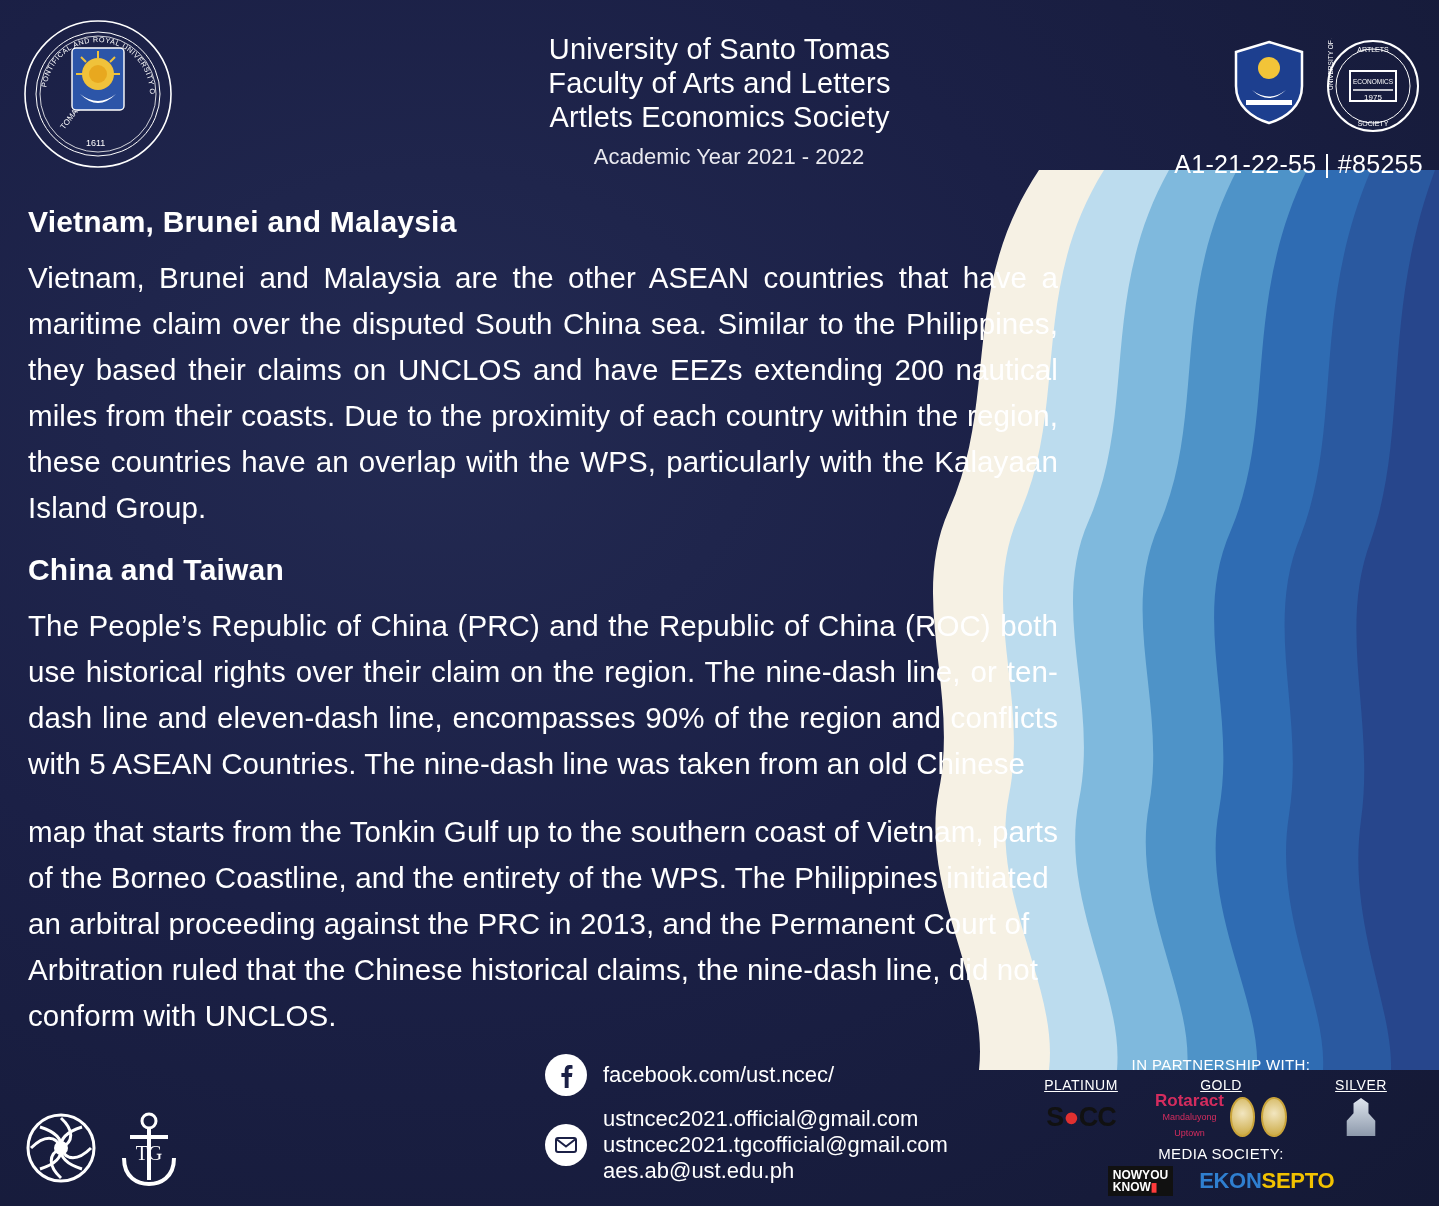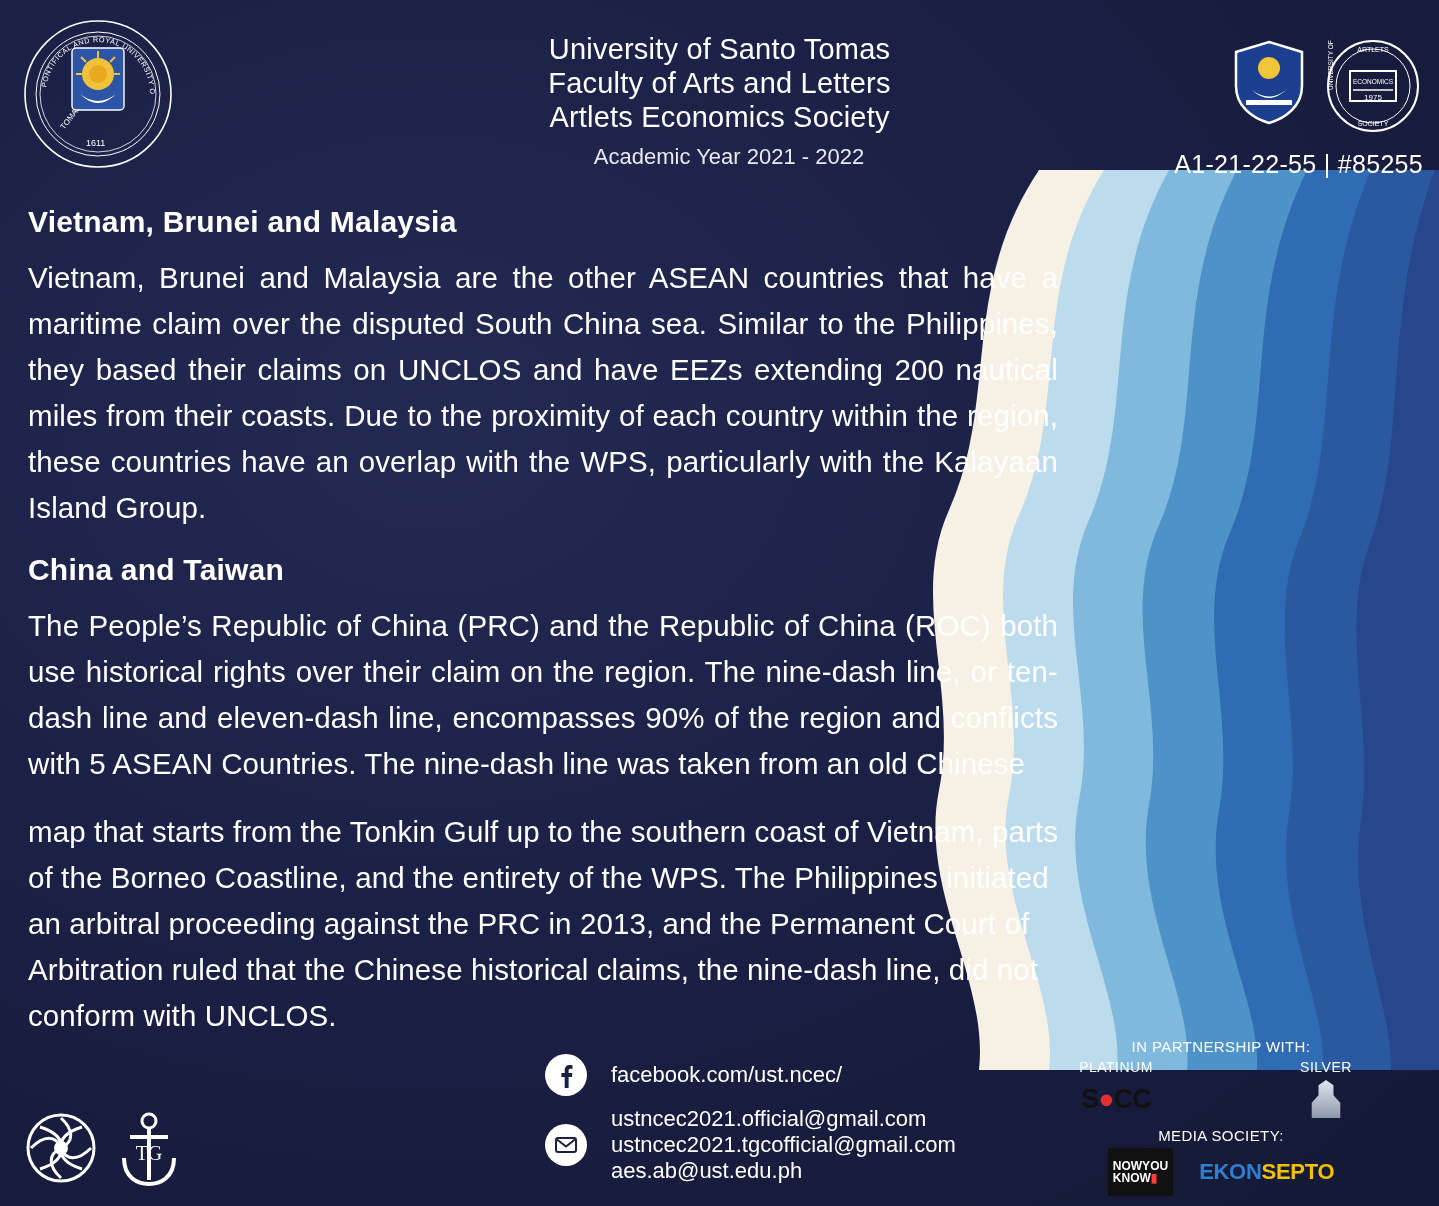--- a/index.html
+++ b/index.html
@@ -119,21 +119,21 @@
     position: absolute;
     left: 545px;
     bottom: 22px;
     display: flex;
     flex-direction: column;
     gap: 10px;
   }
   .contact-row {
     display: flex;
     align-items: center;
-    gap: 24px;
+    gap: 16px;
   }
   .c-icon {
     width: 42px; height: 42px;
     border-radius: 50%;
     background: #ffffff;
     color: #1b2046;
     display: flex;
     align-items: center;
     justify-content: center;
     flex: 0 0 auto;
@@ -161,20 +161,21 @@
   .tiers {
     display: flex;
     justify-content: space-around;
     align-items: flex-start;
   }
   .tier { width: 132px; }
   .tier .tier-name {
     font-size: 14px;
     letter-spacing: 0.5px;
     margin-bottom: 4px;
+    text-decoration: underline;
   }
   .tier .logo-row {
     display: flex;
     justify-content: center;
     align-items: center;
     gap: 6px;
     height: 40px;
   }
   .media-ttl {
     font-size: 15px;
@@ -182,21 +183,21 @@
     margin: 8px 0 4px 0;
   }
   .media-row {
     display: flex;
     justify-content: center;
     align-items: center;
     gap: 26px;
   }
   .nyk {
     background: #111;
-    padding: 12px 5px;
+    padding: 3px 5px;
     line-height: 12px;
     font-size: 12px;
     font-weight: bold;
     color: #fff;
     text-align: left;
   }
   .nyk .r { color: #ff3b3b; }
   .ekon {
     font-size: 22px;
     font-weight: bold;
@@ -376,20 +377,31 @@
   <div class="partners">
     <div class="ttl">IN PARTNERSHIP WITH:</div>
     <div class="tiers">
       <div class="tier">
         <div class="tier-name">PLATINUM</div>
         <div class="logo-row">
           <span class="socc">S<span class="dot">●</span>CC</span>
         </div>
       </div>
       <div class="tier">
+        <div class="tier-name">GOLD</div>
+        <div class="logo-row">
+          <span class="rotaract">
+            <span>Rotaract</span>
+            <span class="sub">Mandaluyong Uptown</span>
+          </span>
+          <span class="circle-badge"></span>
+          <span class="circle-badge"></span>
+        </div>
+      </div>
+      <div class="tier">
         <div class="tier-name">SILVER</div>
         <div class="logo-row">
           <span class="silver-fig"></span>
         </div>
       </div>
     </div>
 
     <div class="media-ttl">MEDIA SOCIETY:</div>
     <div class="media-row">
       <span class="nyk">

